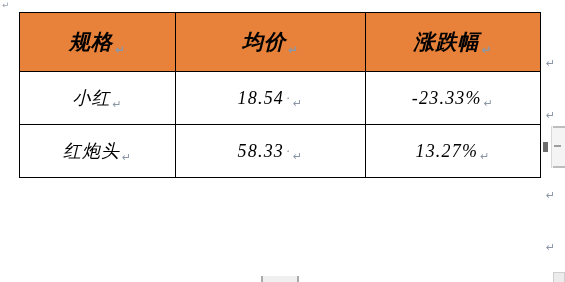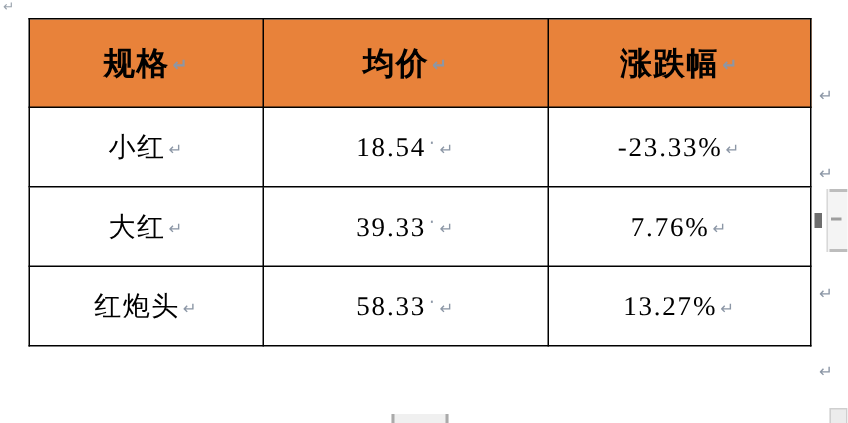--- a/index.html
+++ b/index.html
@@ -77,23 +77,24 @@
     font-family: "DejaVu Sans", "Liberation Sans", sans-serif;
     letter-spacing: 1px;
   }
   tbody td.num {
     font-family: "Liberation Serif", "DejaVu Serif", serif;
     letter-spacing: 1.2px;
   }
 
   .cellwrap {
     display: inline-flex;
-    align-items: center;
+    align-items: flex-end;
     justify-content: center;
     white-space: nowrap;
+    font-style: italic;
   }
 
   
   .pilcrow {
     color: #8c97a6;
     font-size: 11px;
     font-family: "DejaVu Sans", sans-serif;
     margin-left: 2px;
     position: relative;
     top: 1px;
@@ -242,41 +243,20 @@
         <td class="num">
           <span class="cellwrap">
             <span>-23.33%</span>
             <span class="pilcrow">↵</span>
           </span>
         </td>
       </tr>
       <tr>
         <td class="spec">
           <span class="cellwrap">
-            <span>大红</span>
-            <span class="pilcrow">↵</span>
-          </span>
-        </td>
-        <td class="num">
-          <span class="cellwrap">
-            <span>39.33</span>
-            <span class="spacedot">·</span>
-            <span class="pilcrow">↵</span>
-          </span>
-        </td>
-        <td class="num">
-          <span class="cellwrap">
-            <span>7.76%</span>
-            <span class="pilcrow">↵</span>
-          </span>
-        </td>
-      </tr>
-      <tr>
-        <td class="spec">
-          <span class="cellwrap">
             <span>红炮头</span>
             <span class="pilcrow">↵</span>
           </span>
         </td>
         <td class="num">
           <span class="cellwrap">
             <span>58.33</span>
             <span class="spacedot">·</span>
             <span class="pilcrow">↵</span>
           </span>

